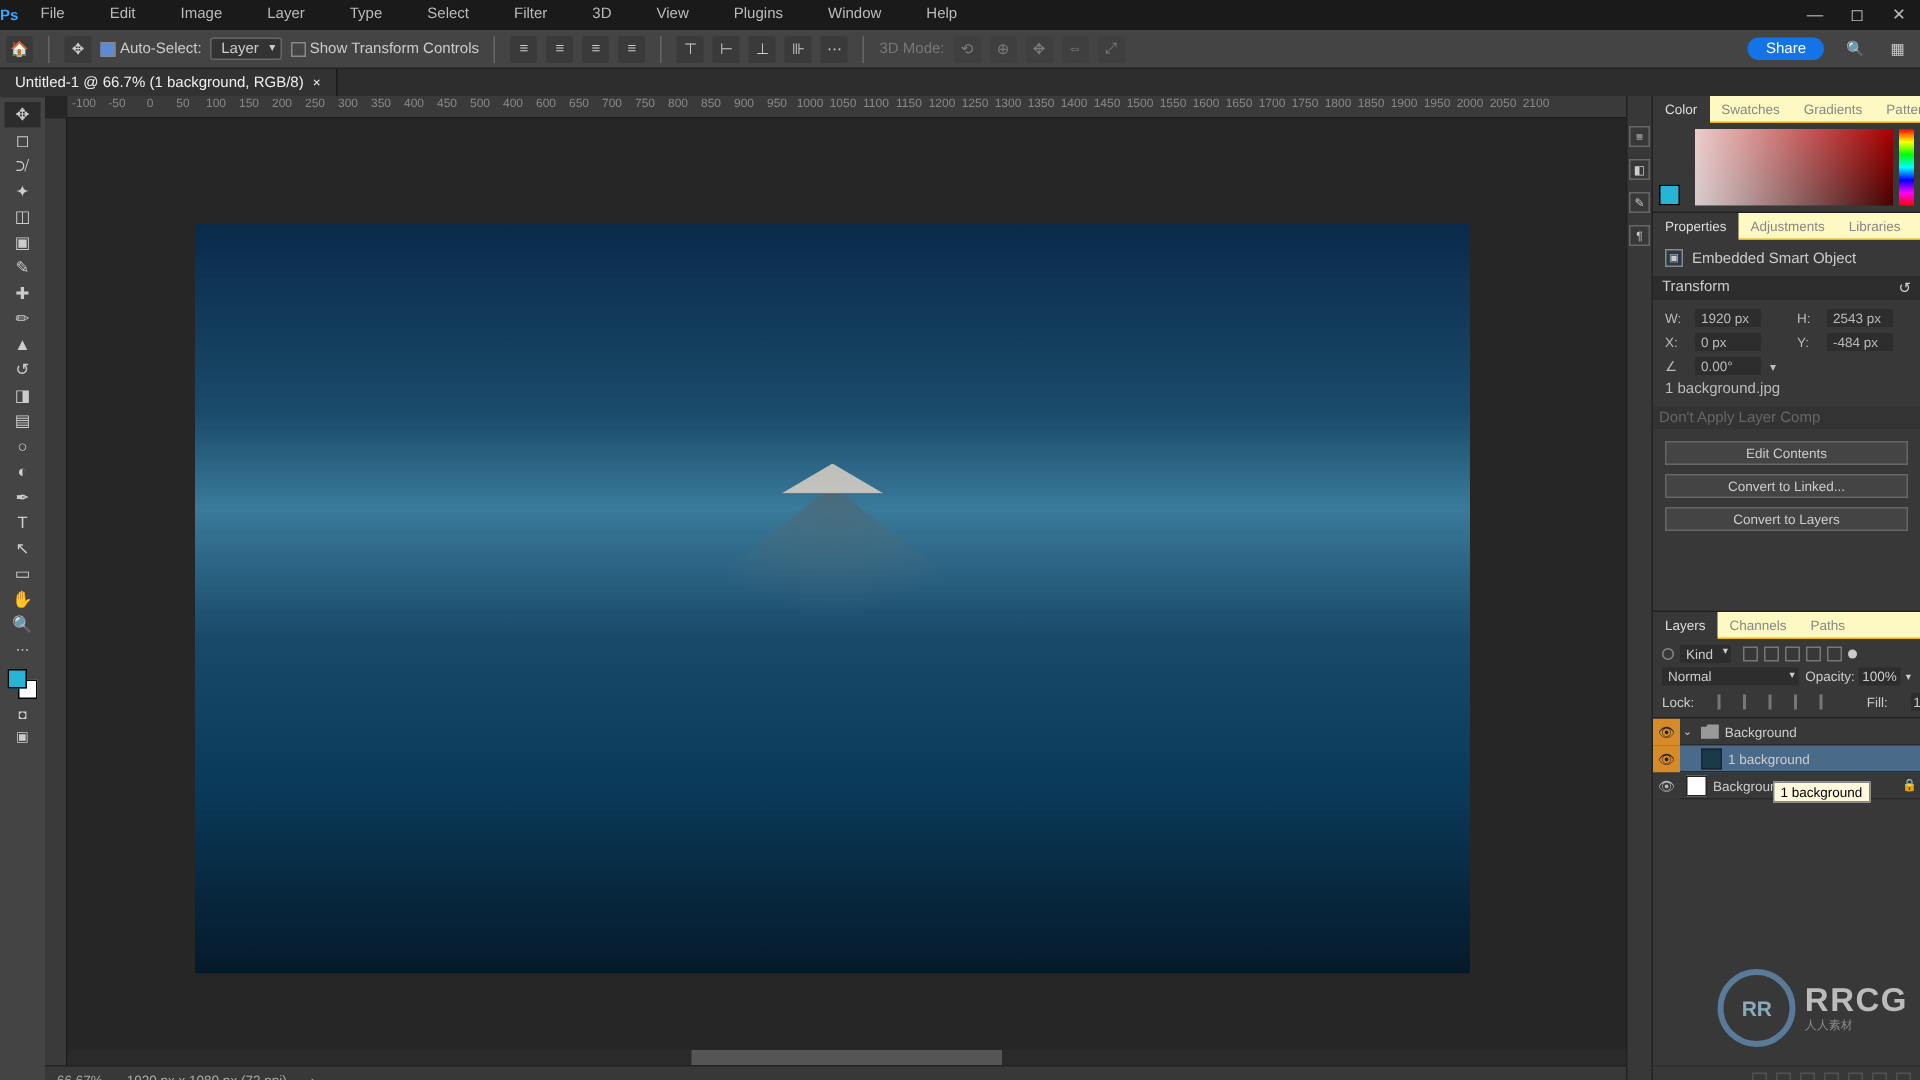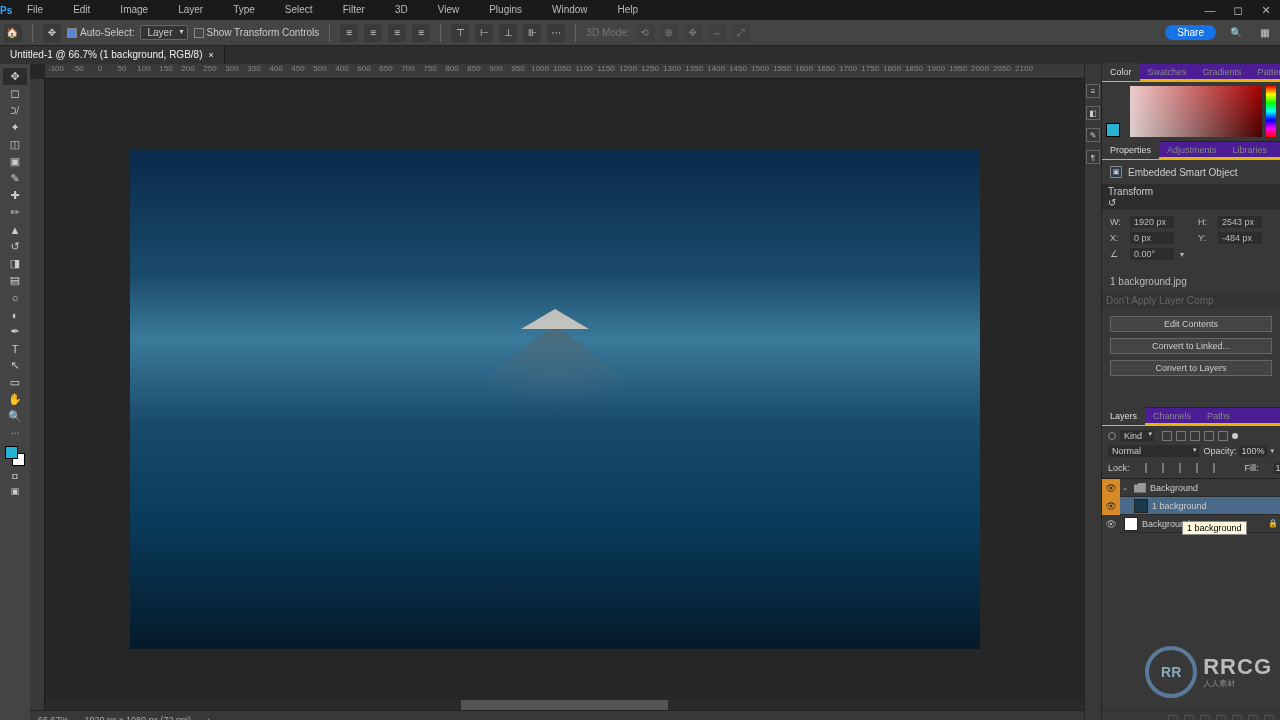--- a/index.html
+++ b/index.html
@@ -59,42 +59,42 @@
 .hscroll .thumb { position:absolute; left:40%; width:20%; height:100%; background:#555; }
 .statusbar { height:18px; background:#383838; border-top:1px solid #222; font-size:9px; color:#aaa; display:flex; align-items:center; padding:0 8px; gap:16px; }
 
 
 .rightcol { width:196px; display:flex; background:#383838; }
 .dockstrip { width:18px; background:#383838; display:flex; flex-direction:column; align-items:center; gap:8px; padding-top:20px; border-left:1px solid #222; border-right:1px solid #222; }
 .dockstrip div { width:14px; height:14px; border:1px solid #666; font-size:8px; display:flex;align-items:center;justify-content:center; }
 
 .panels { width:178px; background:#383838; display:flex; flex-direction:column; font-size:10px; }
 
-.panel-tabs { height:18px; background:#4c1d95; display:flex; align-items:center; border-bottom:3px solid #eab308; }
+.panel-tabs { height:18px; background:#fef9c3; display:flex; align-items:center; border-bottom:1px solid #eab308; }
 .ptab { padding:0 8px; line-height:18px; color:#888; font-size:9px; }
 .ptab.active { background:#383838; color:#ddd; }
 
 
 .colorpanel { height:60px; display:flex; align-items:stretch; padding:4px; gap:4px; border-bottom:1px solid #222; }
 .cp-left { width:20px; display:flex; flex-direction:column; justify-content:flex-end; }
 .cp-left .sw { width:14px; height:14px; background:#27b3d4; border:1px solid #000; }
 .cp-mid { flex:1; background:linear-gradient(to bottom,#a00,#400); position:relative; }
 .cp-mid::after { content:""; position:absolute; inset:0; background:linear-gradient(to right,rgba(255,255,255,.8),transparent); }
 .cp-hue { width:10px; background:linear-gradient(to bottom,#f00,#ff0,#0f0,#0ff,#00f,#f0f,#f00); }
 
 
 .prop-body { padding:6px 8px; border-bottom:1px solid #222; display:flex; flex-direction:column; gap:4px; height:248px; }
 .prop-head { display:flex; align-items:center; gap:6px; color:#ccc; }
 .prop-head .so-icon { width:12px;height:12px;border:1px solid #888;background:#2a3a4a;font-size:7px;display:flex;align-items:center;justify-content:center; }
-.section-title { background:#2d2d2d; padding:2px 6px; margin:2px -8px; display:flex; justify-content:space-between;flex-direction:column; }
+.section-title { background:#2d2d2d; padding:2px 6px; margin:2px -8px; display:flex; justify-content:space-between; }
 .prow { display:flex; gap:6px; align-items:center; font-size:9px; color:#bbb; }
 .prow .lab { width:14px; }
 .prow .val { background:#2d2d2d; padding:1px 4px; width:44px; }
 .propbtn { background:#444; border:1px solid #666; padding:2px; text-align:center; margin-top:2px; font-size:9px; }
-.filename { color:#bbb; margin-top:12px; }
+.filename { color:#bbb; margin-top:0; }
 .disabled-row { background:#333; color:#666; padding:2px 4px; margin:2px -8px; }
 
 
 .layers-body { flex:1; display:flex; flex-direction:column; position:relative; }
 .lay-controls { padding:4px 6px; display:flex; flex-direction:column; gap:3px; border-bottom:1px solid #222; }
 .lay-row { display:flex; align-items:center; gap:4px; font-size:9px; }
 .lay-row .srch { width:8px;height:8px;border:1px solid #888;border-radius:50%; }
 .lay-row .kind { background:#2d2d2d; padding:1px 4px; flex:0 0 34px; position:relative;}
 .lay-row .kind::after{content:"▾";position:absolute;right:2px;top:0;font-size:7px;}
 .lay-row .filicons { display:flex; gap:4px; margin-left:4px; }

